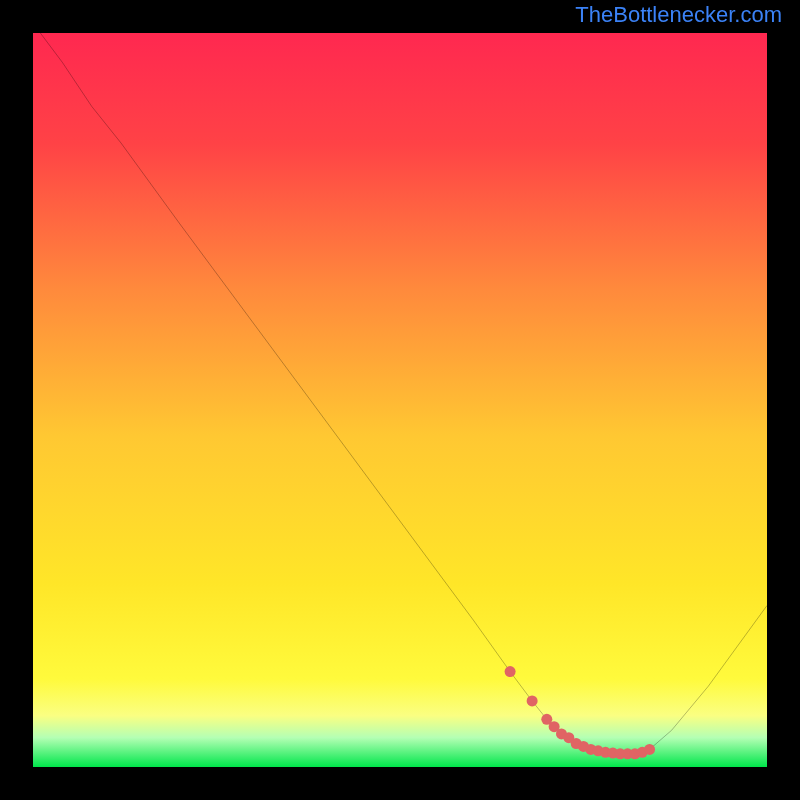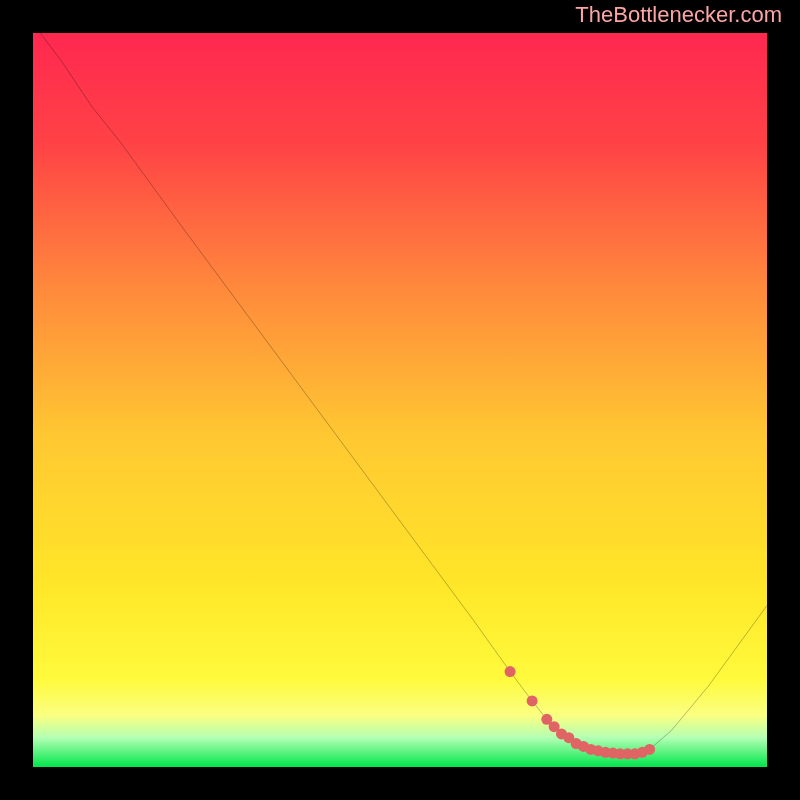--- a/index.html
+++ b/index.html
@@ -16,21 +16,21 @@
     top: 0;
     left: 0;
     width: 800px;
     height: 800px;
     background: #000;
   }
   .watermark {
     position: absolute;
     top: 2px;
     right: 18px;
-    color: #fca5a5;
+    color: #3b82f6;
     font-size: 22px;
     font-weight: 500;
     user-select: none;
   }
   .plot {
     position: absolute;
     left: 33px;
     top: 33px;
     width: 734px;
     height: 734px;

